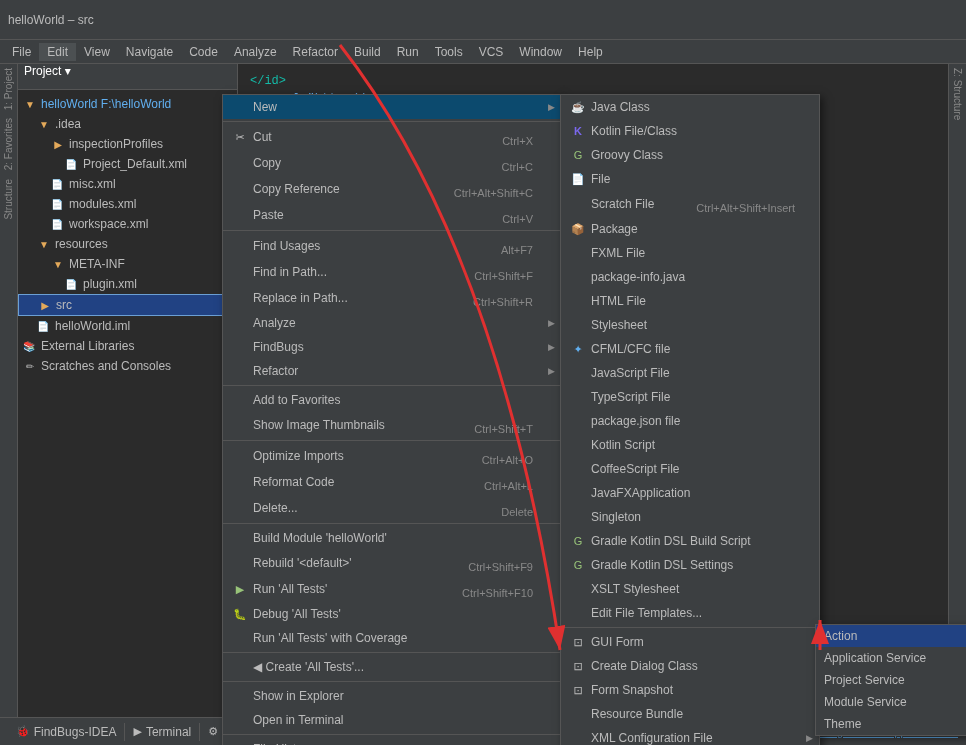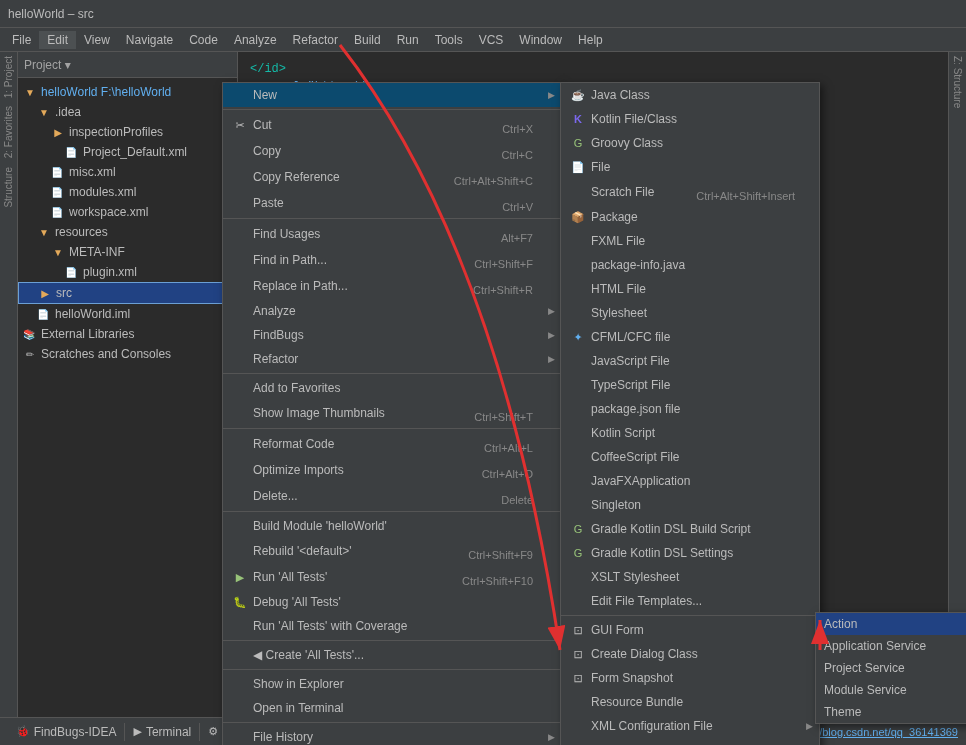--- a/index.html
+++ b/index.html
@@ -8,21 +8,21 @@
       height: 745px;
       font-family: 'Segoe UI', Arial, sans-serif;
       font-size: 12px;
       background: #2b2b2b;
       overflow: hidden;
       position: relative;
     }
 
     
     .title-bar {
-      height: 28px;
+      height: 40px;
       background: #3c3f41;
       display: flex;
       align-items: center;
       padding: 0 8px;
       border-bottom: 1px solid #555;
     }
     .title-bar-text {
       color: #bbbbbb;
       font-size: 12px;
     }
@@ -77,25 +77,25 @@
       background: #2b2b2b;
       border-right: 1px solid #555;
       overflow: hidden;
       display: flex;
       flex-direction: column;
     }
     .project-panel-header {
       height: 26px;
       background: #3c3f41;
       display: flex;
-      align-items: center;
+      align-items: flex-start;
       padding: 0 6px;
       border-bottom: 1px solid #555;
       font-size: 12px;
-      color: #a3a3a3;
+      color: #ffffff;
     }
     .project-tree {
       flex: 1;
       overflow: auto;
       padding: 4px 0;
     }
     .tree-item {
       display: flex;
       align-items: center;
       padding: 2px 4px;
@@ -435,27 +435,27 @@
       <span>Add to Favorites</span>
     </div>
     <div class="ctx-item">
       <span class="item-icon"></span>
       <span>Show Image Thumbnails</span>
       <span class="shortcut">Ctrl+Shift+T</span>
     </div>
     <div class="ctx-separator"></div>
     <div class="ctx-item">
       <span class="item-icon"></span>
+      <span>Optimize Imports</span>
+      <span class="shortcut">Ctrl+Alt+O</span>
+    </div>
+    <div class="ctx-item">
+      <span class="item-icon"></span>
       <span>Reformat Code</span>
       <span class="shortcut">Ctrl+Alt+L</span>
-    </div>
-    <div class="ctx-item">
-      <span class="item-icon"></span>
-      <span>Optimize Imports</span>
-      <span class="shortcut">Ctrl+Alt+O</span>
     </div>
     <div class="ctx-item">
       <span class="item-icon"></span>
       <span>Delete...</span>
       <span class="shortcut">Delete</span>
     </div>
     <div class="ctx-separator"></div>
     <div class="ctx-item">
       <span class="item-icon"></span>
       <span>Build Module 'helloWorld'</span>

